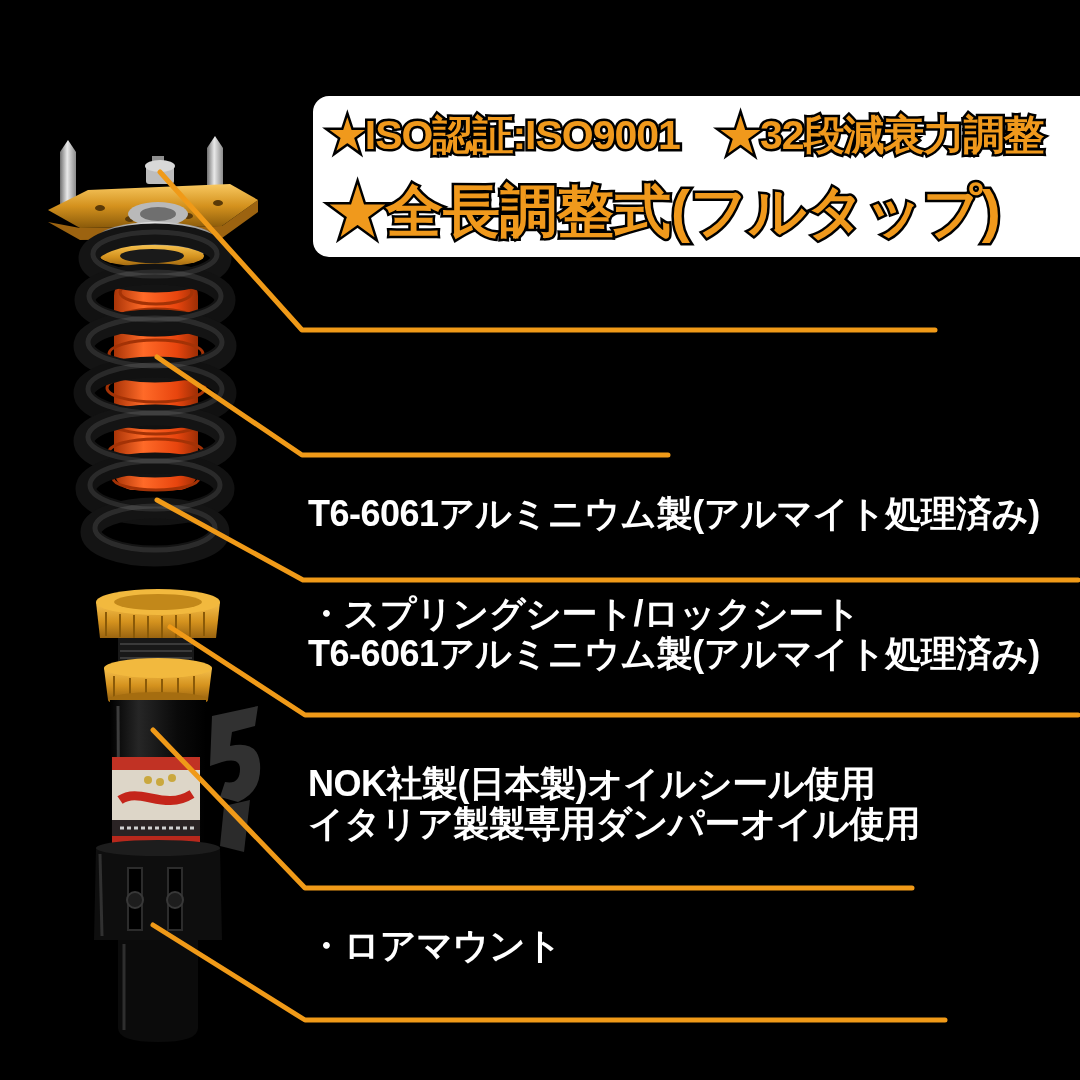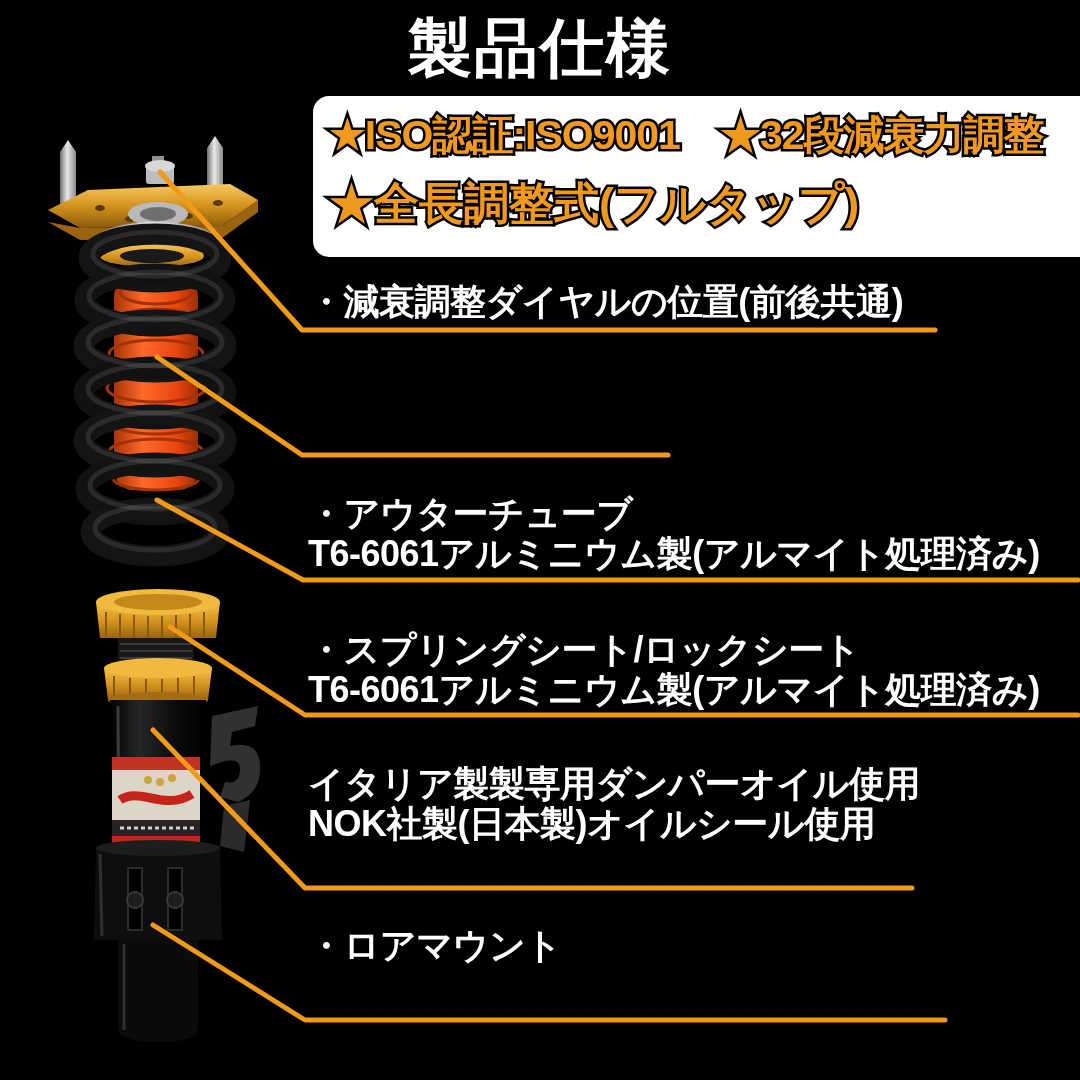--- a/index.html
+++ b/index.html
@@ -20,37 +20,36 @@
     border-radius:16px;
     margin-left:47px;
   }
   .badge-line{
     position:absolute;left:16px;white-space:nowrap;
     font-weight:bold;color:var(--badge-text,#f0991c);
     -webkit-text-stroke:5px var(--badge-outline,#000);
     paint-order:stroke fill;
   }
   .badge-line1{top:12px;font-size:41px;letter-spacing:-1px;}
-  .badge-line2{top:78px;font-size:45px;letter-spacing:0px;}
+  .badge-line2{top:78px;font-size:57px;letter-spacing:0px;}
   .art{position:absolute;left:0;top:0;width:1080px;height:1080px;}
   .annotation{
     position:absolute;left:308px;
     color:var(--annotation-text,#fff);
     font-size:36px;font-weight:bold;line-height:40px;
     letter-spacing:-0.5px;white-space:nowrap;
   }
   .leader{fill:none;stroke:var(--leader-line,#f09a18);stroke-width:5;
     stroke-linejoin:round;stroke-linecap:round;}
 </style>
 </head>
 <body>
 
 <div class="stage">
 
-  <div class="title">製品仕様</div>
 
   <div class="badge-panel">
     <div class="badge-line badge-line1">★ISO認証:ISO9001　★32段減衰力調整</div>
     <div class="badge-line badge-line2">★全長調整式(フルタップ)</div>
   </div>
 
   <svg class="art" viewBox="0 0 1080 1080">
     <defs>
       <linearGradient id="gSilver" x1="0" y1="0" x2="1" y2="0">
         <stop offset="0" stop-color="#6f6f6f"></stop>
@@ -213,37 +212,33 @@
     <g>
       <polyline class="leader" points="160,172 302,330 935,330"></polyline>
       <polyline class="leader" points="157,357 302,455 668,455"></polyline>
       <polyline class="leader" points="157,500 303,580 1078,580"></polyline>
       <polyline class="leader" points="170,627 305,715 1078,715"></polyline>
       <polyline class="leader" points="153,730 305,888 912,888"></polyline>
       <polyline class="leader" points="153,925 305,1020 945,1020"></polyline>
     </g>
   </svg>
 
-  <div class="annotation" style="top:282px">
-    <div>・減衰調整ダイヤルの位置(前後共通)</div>
-  </div>
 
 
   <div class="annotation" style="top:494px">
-    <div>・アウターチューブ</div>
     <div>T6-6061アルミニウム製(アルマイト処理済み)</div>
   </div>
 
-  <div class="annotation" style="top:630px">
+  <div class="annotation" style="top:594px">
     <div>・スプリングシート/ロックシート</div>
     <div>T6-6061アルミニウム製(アルマイト処理済み)</div>
   </div>
 
   <div class="annotation" style="top:764px">
+    <div>NOK社製(日本製)オイルシール使用</div>
     <div>イタリア製製専用ダンパーオイル使用</div>
-    <div>NOK社製(日本製)オイルシール使用</div>
   </div>
 
   <div class="annotation" style="top:926px">
     <div>・ロアマウント</div>
   </div>
 
 </div>
 
 </body></html>

